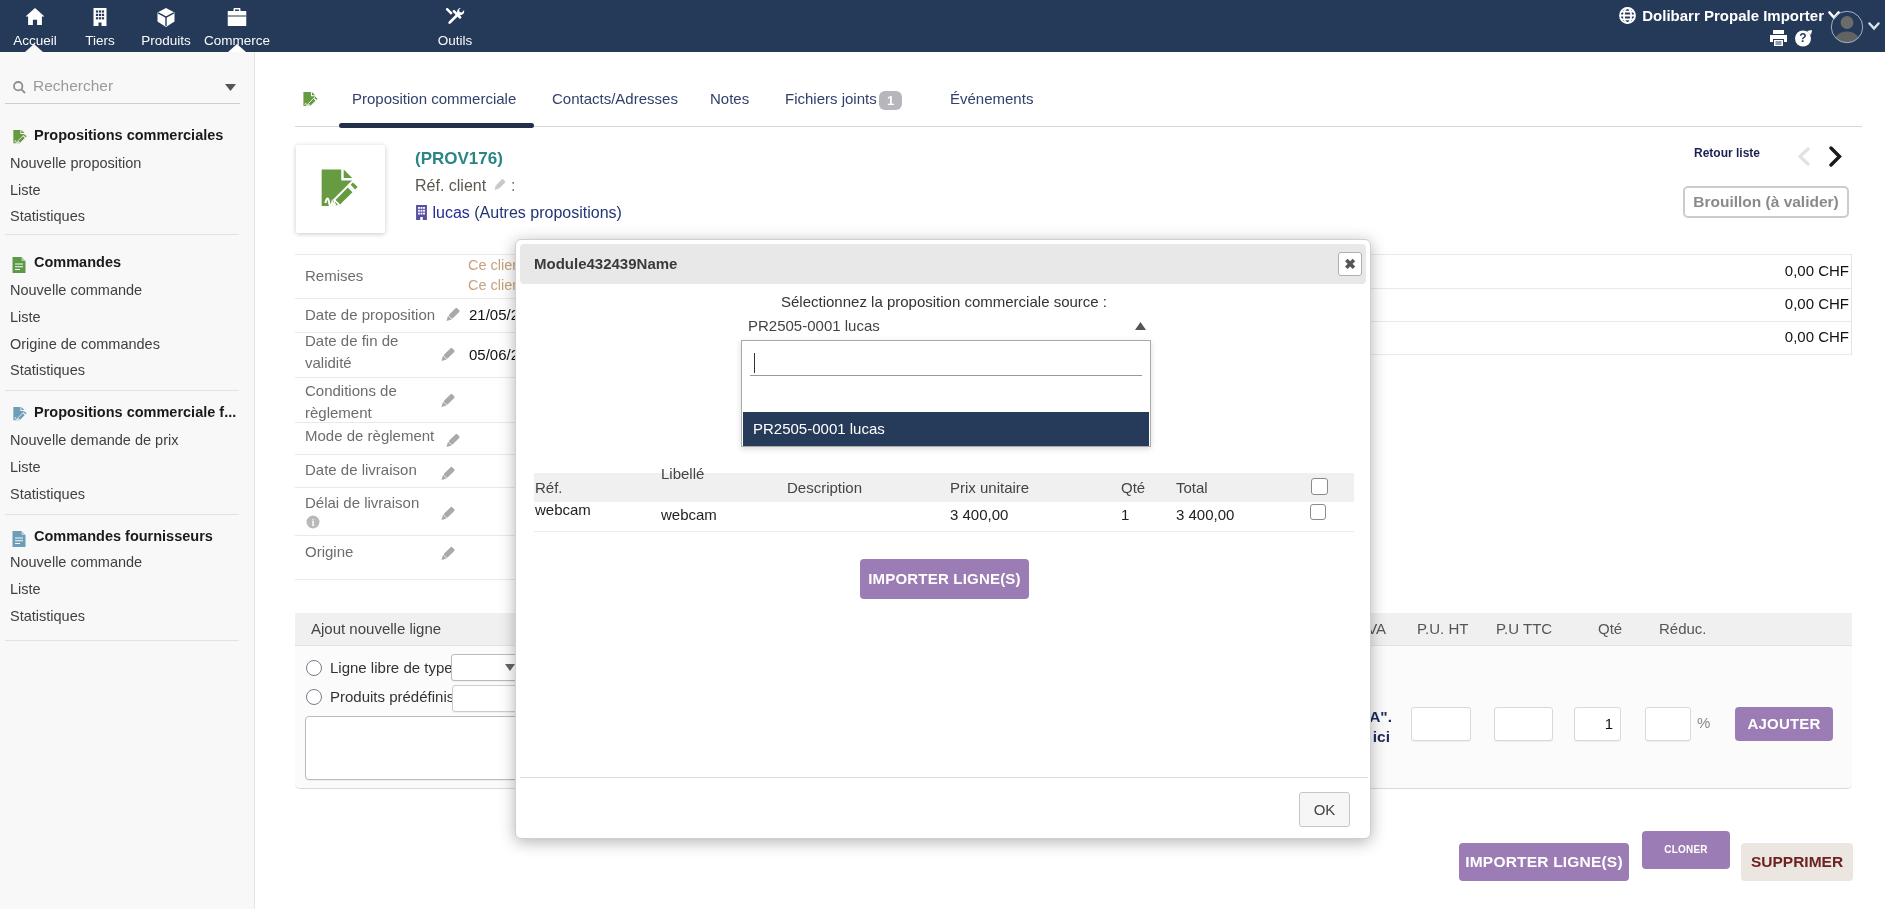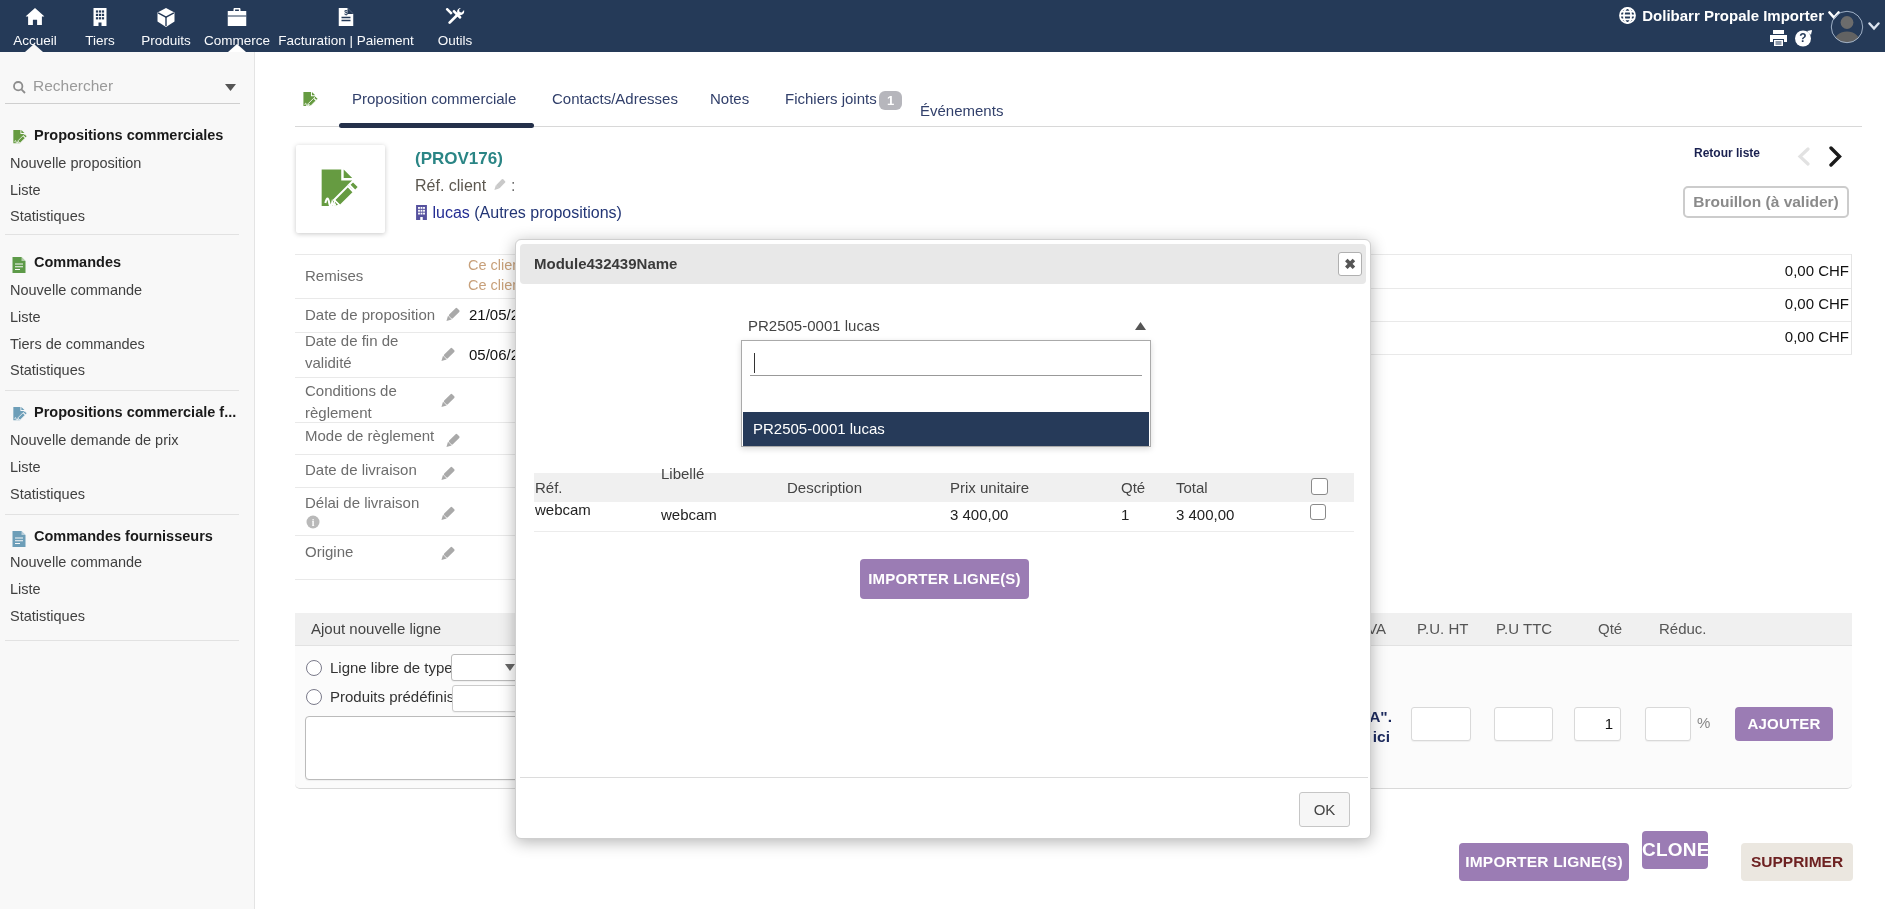--- a/index.html
+++ b/index.html
@@ -68,31 +68,20 @@
   </div>
 
   <div class="nav-item" style="left:202px;width:70px;">
     <svg class="ico" width="19" height="18" viewBox="0 0 19 18">
         <path fill="#fff" d="M6 3V1.2C6 .5 6.5 0 7.2 0h4.6c.7 0 1.2.5 1.2 1.2V3H19v15H0V3h6zm1.6 0h3.8V1.6H7.6V3z"></path>
         <path stroke="#253a58" stroke-width="1.2" d="M0 8h19" fill="none"></path>
       </svg>
     <div class="lbl">Commerce</div>
   </div>
 
-  <div class="nav-item" style="left:272px;width:148px;">
-    <svg class="ico" width="15" height="18" viewBox="0 0 15 18">
-        <path fill="#fff" d="M0 0h9l6 6v12H0V0z"></path>
-        <path fill="#253a58" d="M9 0l6 6H9V0z"></path>
-        <g stroke="#253a58" stroke-width="1.3" fill="none">
-          <path d="M3 9.5h9M3 12.5h9"></path>
-        </g>
-        <text x="7.5" y="7.4" font-size="6.5" font-weight="bold" fill="#253a58" text-anchor="middle" font-family="Liberation Sans">$</text>
-      </svg>
-    <div class="lbl">Facturation | Paiement</div>
-  </div>
 
   <div class="nav-item" style="left:423px;width:64px;text-decoration:underline;">
     <svg class="ico" width="19" height="18" viewBox="0 0 19 18">
         <g fill="#fff">
           <path d="M2.2 0l5 5-1.8 1.8-5-5C-.2.9.9-.2 2.2 0z"></path>
           <rect x="6" y="5" width="11" height="2.6" rx="1" transform="rotate(45 11.5 6.3)"></rect>
           <path d="M16.5 1.2a4.2 4.2 0 00-5.3 5.3L1.8 15.9c-.6.6-.6 1.5 0 2.1.6.6 1.5.6 2.1 0l9.4-9.4a4.2 4.2 0 005.3-5.3l-2.6 2.6-2.3-.6-.6-2.3 2.6-2.6z" transform="translate(1.5 -1) scale(0.92)"></path>
         </g>
       </svg>
     <div class="lbl">Outils</div>
@@ -175,21 +164,21 @@
   <svg class="side-ico" style="top:205px;" width="14" height="16" viewBox="0 0 28 32">
       <path fill="#5d9a48" d="M1 0h18l8 8v24H1z"></path>
       <path fill="#f8f8f8" d="M19 0l8 8h-8z" opacity=".55"></path>
       <g stroke="#f8f8f8" stroke-width="2.4" fill="none">
         <path d="M6 14h16M6 19.5h16M6 25h10"></path>
       </g>
     </svg>
   <div class="side-title" style="top:202px;">Commandes</div>
   <div class="side-link" style="top:230px;">Nouvelle commande</div>
   <div class="side-link" style="top:257px;">Liste</div>
-  <div class="side-link" style="top:284px;">Tiers de commandes</div>
+  <div class="side-link" style="top:284px;">Origine de commandes</div>
   <div class="side-link" style="top:310px;">Statistiques</div>
   <div class="side-sep" style="top:338px;"></div>
 
   <svg class="side-ico" style="top:354px;" width="16" height="16" viewBox="0 0 36 36">
       <path fill="#6d9eb8" d="M3 2h16v9h9v10L17.5 32H3z"></path>
       <path fill="#6d9eb8" d="M21 2l7 7h-7z"></path>
       <g transform="rotate(-45 23 22)">
         <path d="M12.5 18.5h16v7h-16z" fill="#6d9eb8" stroke="#f8f8f8" stroke-width="1.7"></path>
         <path d="M30 18.5h4.5v7H30z" fill="#6d9eb8" stroke="#f8f8f8" stroke-width="1.7"></path>
         <path d="M12.5 19.3L8.5 22l4 2.7z" fill="#6d9eb8" stroke="#f8f8f8" stroke-width="1.1"></path>
@@ -226,21 +215,21 @@
         <path d="M30 18.5h4.5v7H30z" fill="#669b41" stroke="#fff" stroke-width="1.7"></path>
         <path d="M12.5 19.3L8.5 22l4 2.7z" fill="#669b41" stroke="#fff" stroke-width="1.1"></path>
       </g>
       <path d="M6 29.5c1.3-5 2.3-5 3.2 0 .7 3.6 1.6 3.2 2.5-.6l.8 1.9h2.2" stroke="#fff" stroke-width="1.7" fill="none"></path>
     </svg>
   <div class="tab" style="left:352px;">Proposition commerciale</div>
   <div class="tab" style="left:552px;">Contacts/Adresses</div>
   <div class="tab" style="left:710px;">Notes</div>
   <div class="tab" style="left:785px;">Fichiers joints</div>
   <div class="abs" style="left:879px;top:91px;width:23px;height:19px;background:#b6b6bc;border-radius:6px;color:#fff;font-size:13px;font-weight:bold;text-align:center;line-height:19px;">1</div>
-  <div class="tab" style="left:920px;margin-top:12px;">Événements</div>
+  <div class="tab" style="left:950px;">Événements</div>
   <div class="abs" style="left:339px;top:123px;width:195px;height:5px;background:#24304a;border-radius:3px;z-index:4;"></div>
   <div class="abs" style="left:295px;top:126px;width:1567px;border-top:1px solid #d8d8d8;"></div>
 
   <div class="abs" style="left:296px;top:145px;width:89px;height:88px;background:#fff;box-shadow:0 1px 5px rgba(0,0,0,.22);border-radius:2px;"></div>
   <svg class="abs" style="left:318px;top:167px;" width="44" height="44" viewBox="0 0 36 36">
       <path fill="#669b41" d="M3 2h16v9h9v10L17.5 32H3z"></path>
       <path fill="#669b41" d="M21 2l7 7h-7z"></path>
       <g transform="rotate(-45 23 22)">
         <path d="M12.5 18.5h16v7h-16z" fill="#669b41" stroke="#fff" stroke-width="1.7"></path>
         <path d="M30 18.5h4.5v7H30z" fill="#669b41" stroke="#fff" stroke-width="1.7"></path>
@@ -378,27 +367,28 @@
   <div class="abs" style="right:493px;top:708px;font-size:15.5px;font-weight:bold;color:#1c2a5e;white-space:nowrap;">e taux de TVA".</div>
   <div class="abs" style="right:495px;top:728px;font-size:15.5px;font-weight:bold;color:#1c2a5e;white-space:nowrap;">Sinon cliquez ici</div>
   <div class="inputbox" style="left:1411px;top:707px;width:60px;height:34px;"></div>
   <div class="inputbox" style="left:1494px;top:707px;width:59px;height:34px;"></div>
   <div class="inputbox" style="left:1574px;top:707px;width:47px;height:34px;text-align:right;font-size:15px;color:#111;line-height:32px;padding-right:7px;">1</div>
   <div class="inputbox" style="left:1645px;top:707px;width:46px;height:34px;"></div>
   <div class="abs" style="left:1697px;top:714px;font-size:15px;color:#888;">%</div>
   <div class="btn-purple" style="left:1735px;top:707px;width:98px;height:34px;line-height:34px;">AJOUTER</div>
 
   <div class="btn-purple" style="left:1459px;top:843px;width:170px;height:38px;line-height:38px;font-size:15.5px;">IMPORTER LIGNE(S)</div>
-  <div class="btn-purple" style="left:1642px;top:831px;width:66px;height:38px;line-height:38px;font-size:19px;">CLONER</div>
+  <div class="btn-purple" style="left:1642px;top:831px;width:88px;height:38px;line-height:38px;font-size:10px;">CLONER</div>
   <div class="abs" style="left:1741px;top:843px;width:112px;height:38px;line-height:38px;background:#ebe7e0;color:#6d2121;font-weight:bold;font-size:15.5px;text-align:center;border-radius:4px;">SUPPRIMER</div>
 </div>
 <div id="modal" style="position:absolute;left:515px;top:239px;width:856px;height:600px;background:#fff;border:1px solid #cfcfcf;border-radius:6px;box-shadow:0 3px 16px rgba(0,0,0,.3);z-index:10;">
   <div style="position:absolute;left:4px;top:4px;width:846px;height:40px;background:#e8e8e8;border-radius:4px;"></div>
   <div class="abs" style="left:18px;top:15px;font-size:15px;font-weight:bold;color:#3a3a3a;">Module432439Name</div>
   <div class="abs" style="left:822px;top:12px;width:24px;height:24px;background:#fff;border:1px solid #b0b0b0;border-radius:3px;text-align:center;line-height:22px;font-size:14px;font-weight:bold;color:#555;">✖</div>
+  <div class="abs" style="left:0;top:53px;width:856px;text-align:center;font-size:15px;color:#333;">Sélectionnez la proposition commerciale source :</div>
   <div class="abs" style="left:232px;top:77px;font-size:15px;color:#444;">PR2505-0001 lucas</div>
   <svg class="abs" style="left:619px;top:82px;" width="11" height="8" viewBox="0 0 11 8">
       <path d="M0 8h11L5.5 0z" fill="#555"></path>
     </svg>
 
   <div class="abs" style="left:225px;top:100px;width:410px;height:107px;background:#fff;border:1px solid #aaa;box-shadow:0 2px 6px rgba(0,0,0,.15);">
     <div style="position:absolute;left:8px;top:8px;width:392px;height:27px;border-bottom:1px solid #999;"></div>
     <div style="position:absolute;left:12px;top:12px;width:1px;height:20px;background:#333;"></div>
     <div style="position:absolute;left:1px;top:71px;width:406px;height:34px;background:#263a59;color:#fff;font-size:15px;line-height:34px;padding-left:10px;">PR2505-0001 lucas</div>
   </div>

